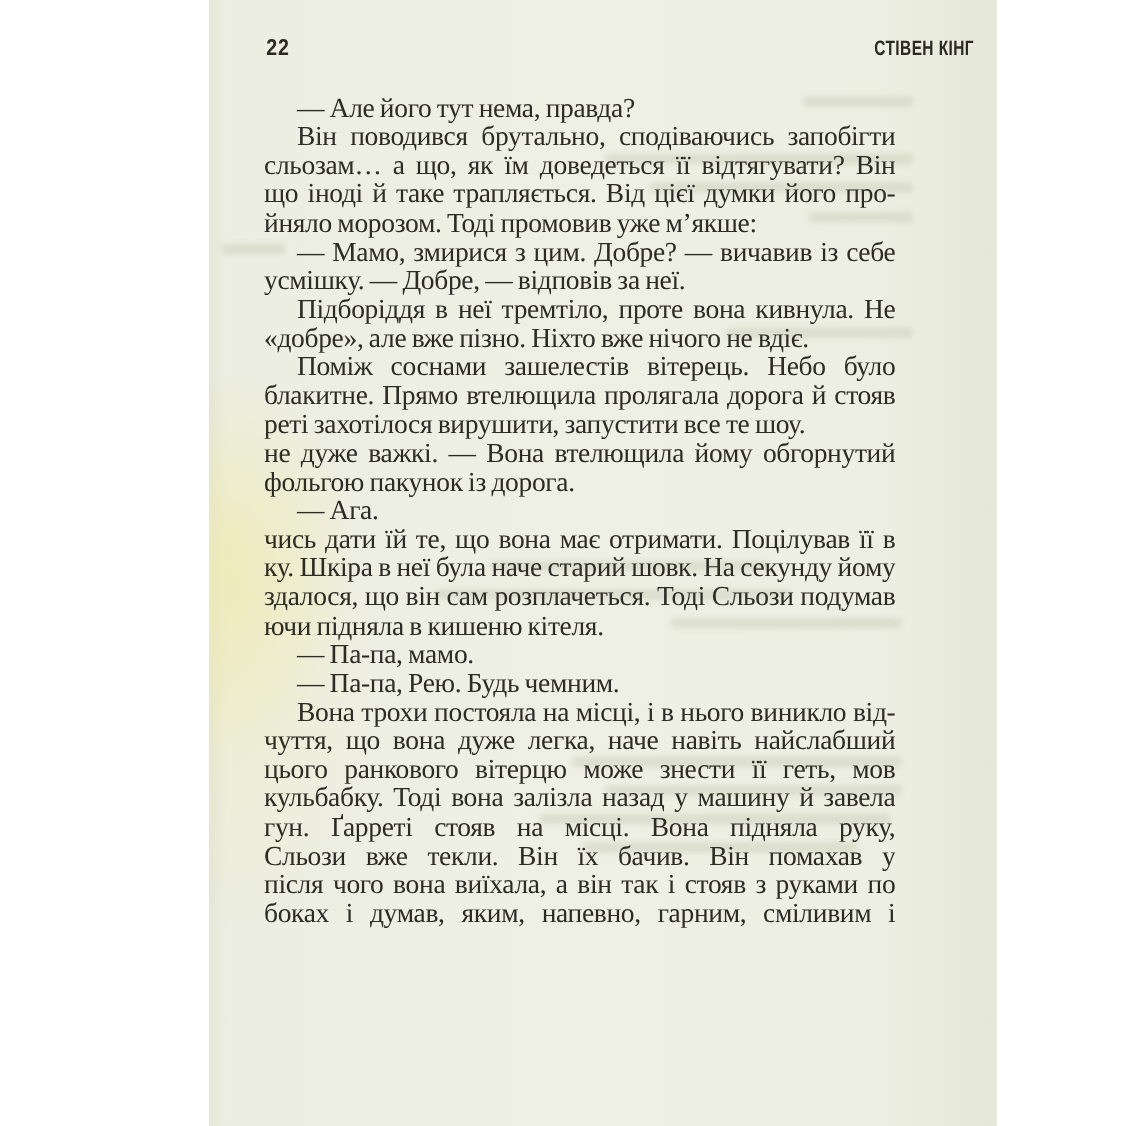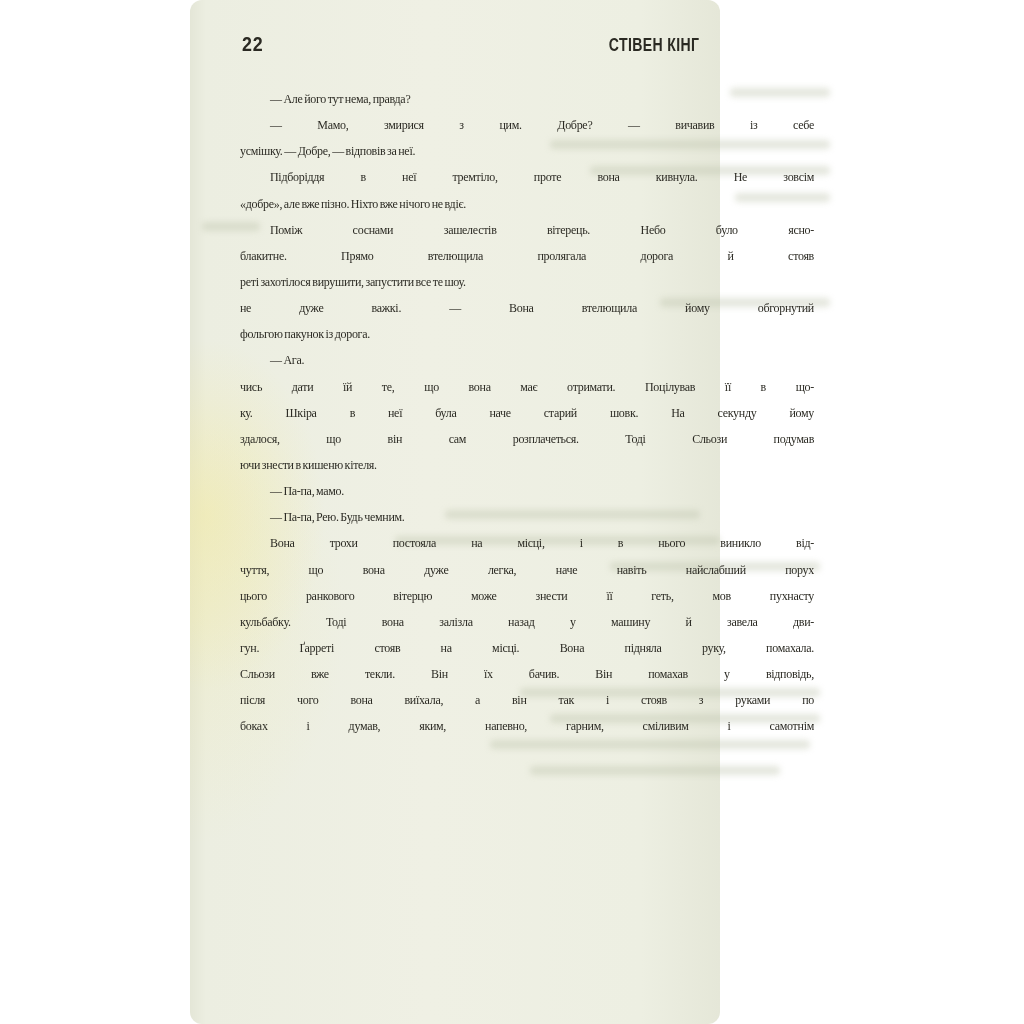--- a/index.html
+++ b/index.html
@@ -1,39 +1,39 @@
 <!DOCTYPE html>
 <html lang="uk"><head>
 <meta charset="utf-8">
 <style>
   html,body{margin:0;padding:0;background:#ffffff;}
   body{width:1024px;height:1024px;overflow:hidden;
        font-family:"Liberation Serif","DejaVu Serif",serif;}
   .photo{position:relative;width:1024px;height:1024px;background:#ffffff;}
 
   
-  .page{position:absolute;left:190px;top:0;width:530px;height:1024px;
+  .page{position:absolute;left:190px;top:0;width:716px;height:1024px;
         background:
           radial-gradient(170px 250px at 16px 515px, rgba(242,233,158,.50), rgba(242,233,158,0) 70%),
           radial-gradient(220px 320px at 0px 620px, rgba(240,234,170,.28), rgba(240,234,170,0) 70%),
           linear-gradient(90deg,#e4e6d7 0px,#ecEEe1 16px,#eff0e4 45%,#edeFe2 85%,#e5e7d8 100%);
-        background-color:#edeee2;border-radius:12px;}
+        background-color:#edeee2;}
 
   .hdr-num{position:absolute;left:52px;top:32px;
            font-family:"Liberation Sans","DejaVu Sans",sans-serif;
            font-weight:700;font-size:21px;color:#2a2922;
            transform:scaleX(.85);transform-origin:0 50%;letter-spacing:1px;}
   .hdr-title{position:absolute;right:21px;top:34px;
            font-family:"Liberation Sans","DejaVu Sans",sans-serif;
            font-weight:700;font-size:19px;color:#2a2922;
            transform:scaleX(.74);transform-origin:100% 50%;letter-spacing:.5px;}
 
   .textblock{position:absolute;left:50px;top:86px;width:574px;color:#2c2b24;}
   .para{margin:0;}
-  .line{height:26.15px;line-height:26.15px;font-size:12px;
+  .line{height:26.15px;line-height:26.15px;font-size:25px;
         letter-spacing:-0.3px;word-spacing:-1px;overflow:hidden;
         text-align:justify;text-align-last:justify;}
   .line.first{text-indent:30px;}
   .line.end{text-align-last:left;}
 
   
   .ghost{position:absolute;height:9px;background:#bcc2aa;opacity:.40;
          filter:blur(3px);border-radius:4px;pointer-events:none;}
 </style>
 </head>
@@ -57,20 +57,26 @@
     <div class="ghost" style="left:330px;top:688px;width:300px;"></div>
     <div class="ghost" style="left:360px;top:714px;width:270px;"></div>
     <div class="ghost" style="left:300px;top:740px;width:320px;"></div>
     <div class="ghost" style="left:340px;top:766px;width:250px;"></div>
 
     <div class="textblock" id="textblock">
         <div class="para">
           <div class="line first end">— Але його тут нема, правда?</div>
         </div>
         <div class="para">
+          <div class="line first">Він поводився брутально, сподіваючись запобігти</div>
+          <div class="line">сльозам… а що, як їм доведеться її відтягувати? Він чув,</div>
+          <div class="line">що іноді й таке трапляється. Від цієї думки його про-</div>
+          <div class="line end">йняло морозом. Тоді промовив уже м’якше:</div>
+        </div>
+        <div class="para">
           <div class="line first">— Мамо, змирися з цим. Добре? — вичавив із себе</div>
           <div class="line end">усмішку. — Добре, — відповів за неї.</div>
         </div>
         <div class="para">
           <div class="line first">Підборіддя в неї тремтіло, проте вона кивнула. Не зовсім</div>
           <div class="line end">«добре», але вже пізно. Ніхто вже нічого не вдіє.</div>
         </div>
         <div class="para">
           <div class="line first">Поміж соснами зашелестів вітерець. Небо було ясно-</div>
           <div class="line">блакитне. Прямо втелющила пролягала дорога й стояв</div>
@@ -80,21 +86,21 @@
           <div class="line">не дуже важкі. — Вона втелющила йому обгорнутий</div>
           <div class="line end">фольгою пакунок із дорога.</div>
         </div>
         <div class="para">
           <div class="line first end">— Ага.</div>
         </div>
         <div class="para">
           <div class="line">чись дати їй те, що вона має отримати. Поцілував її в що-</div>
           <div class="line">ку. Шкіра в неї була наче старий шовк. На секунду йому</div>
           <div class="line">здалося, що він сам розплачеться. Тоді Сльози подумав</div>
-          <div class="line end">ючи знести в кишеню кітеля.</div>
+          <div class="line end">ючи підняла в кишеню кітеля.</div>
         </div>
         <div class="para">
           <div class="line first end">— Па-па, мамо.</div>
         </div>
         <div class="para">
           <div class="line first end">— Па-па, Рею. Будь чемним.</div>
         </div>
         <div class="para">
           <div class="line first">Вона трохи постояла на місці, і в нього виникло від-</div>
           <div class="line">чуття, що вона дуже легка, наче навіть найслабший порух</div>

